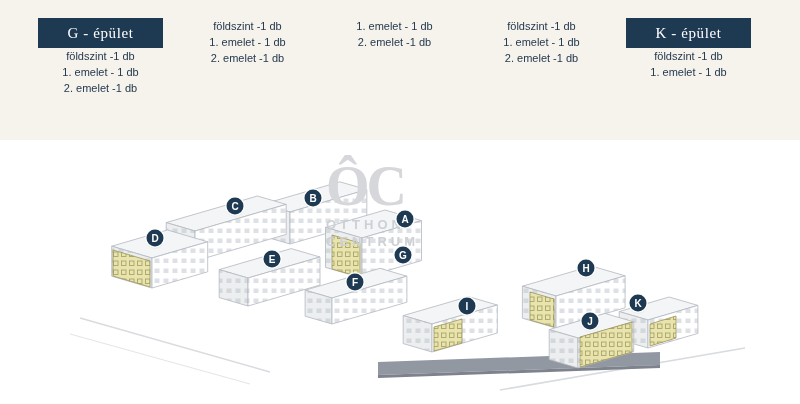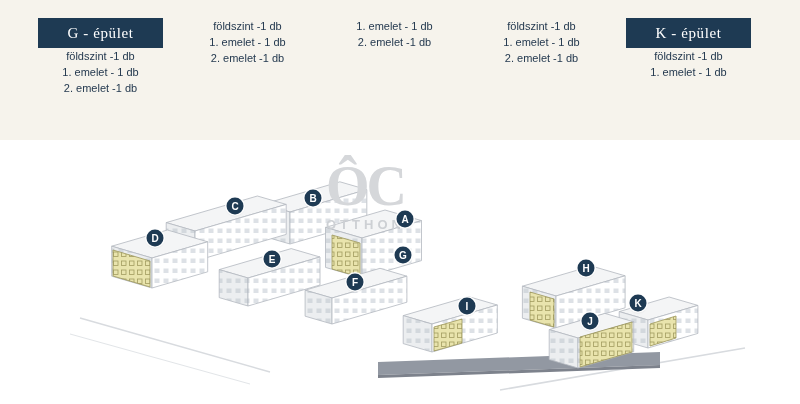--- a/index.html
+++ b/index.html
@@ -143,20 +143,21 @@
         <polygon points="434,335 462,327 462,303 434,311" fill="url(#winY)" stroke="#9a9458" stroke-width="0.8"></polygon>
         <polygon points="554,311 530,304 530,276 554,283" fill="url(#winY)" stroke="#9a9458" stroke-width="0.8"></polygon>
         <polygon points="580,351 632,336 632,306 580,321" fill="url(#winY)" stroke="#9a9458" stroke-width="0.8"></polygon>
         <polygon points="650,330 676,322 676,300 650,308" fill="url(#winY)" stroke="#9a9458" stroke-width="0.8"></polygon>
       </g>
   </svg>
 
   <div class="watermark">
     <div class="wm-mono">ÔC</div>
     <div class="wm-line">OTTHON</div>
+    <div class="wm-line">CENTRUM</div>
   </div>
 <div class="marker" style="left: 155px; top: 98px;">D</div>
     <div class="marker" style="left: 235px; top: 66px;">C</div>
     <div class="marker" style="left: 313px; top: 58px;">B</div>
     <div class="marker" style="left: 272px; top: 119px;">E</div>
     <div class="marker" style="left: 405px; top: 79px;">A</div>
     <div class="marker" style="left: 403px; top: 115px;">G</div>
     <div class="marker" style="left: 355px; top: 142px;">F</div>
     <div class="marker" style="left: 467px; top: 166px;">I</div>
     <div class="marker" style="left: 586px; top: 128px;">H</div>

